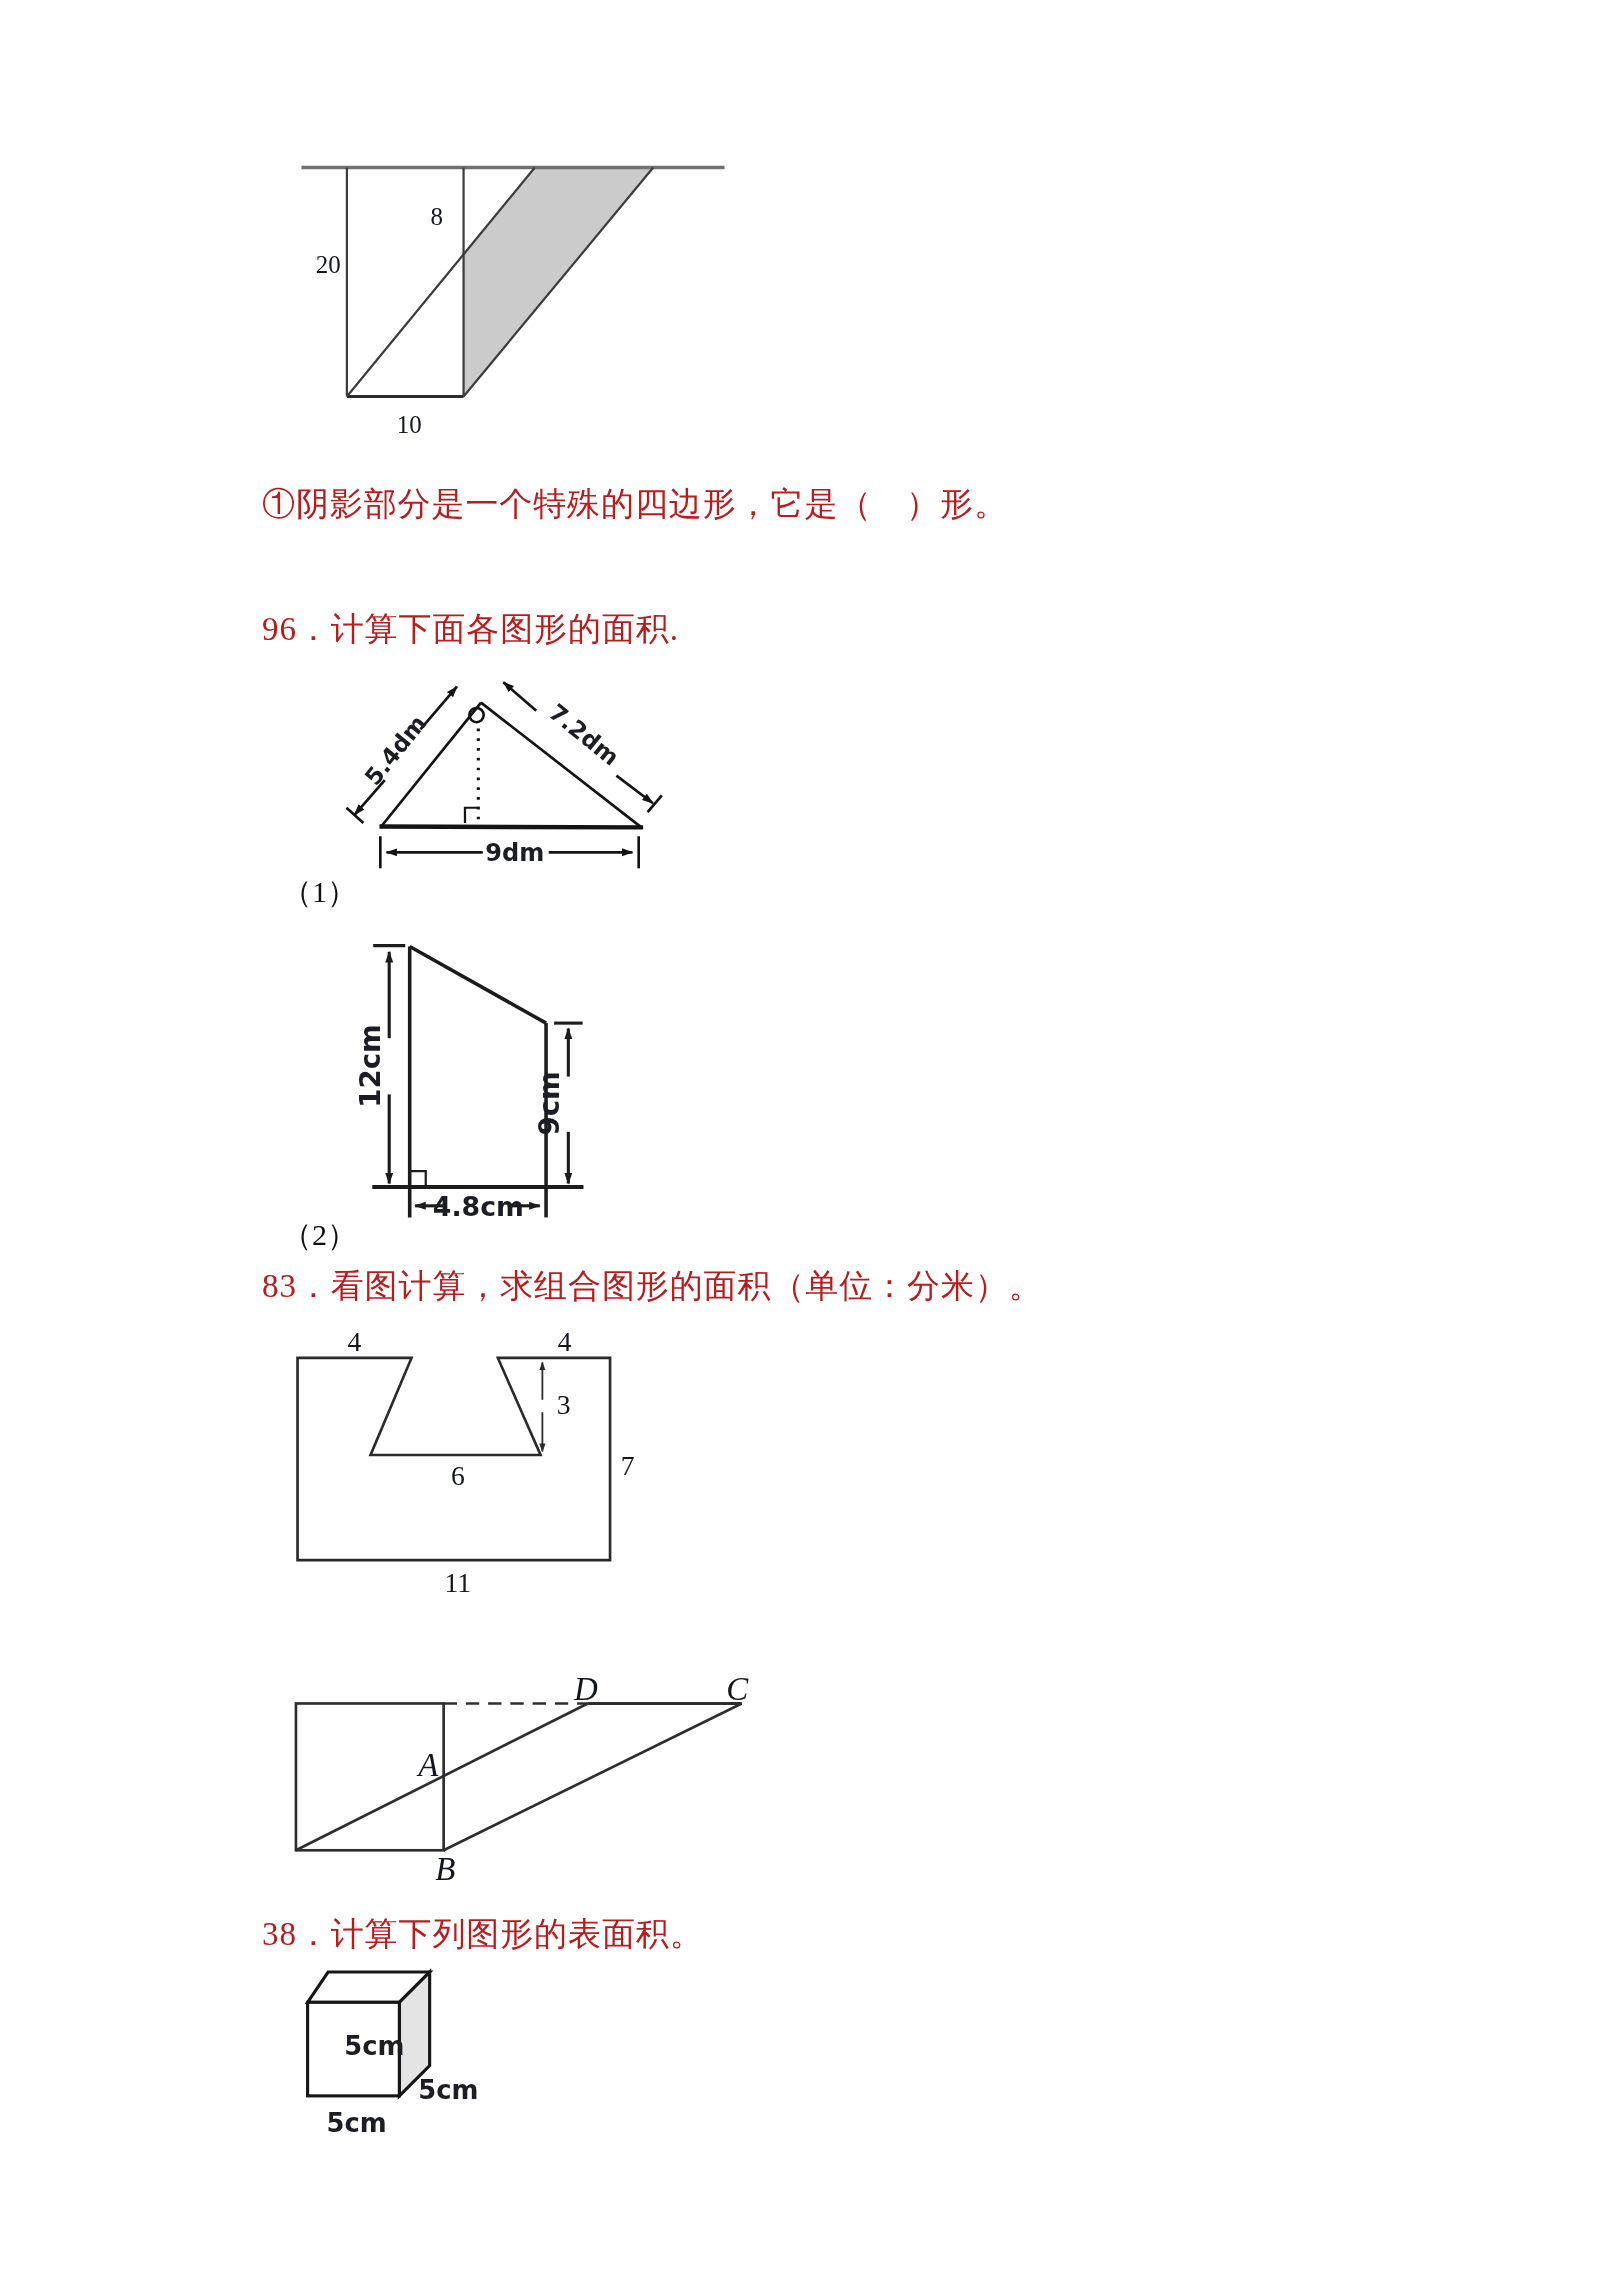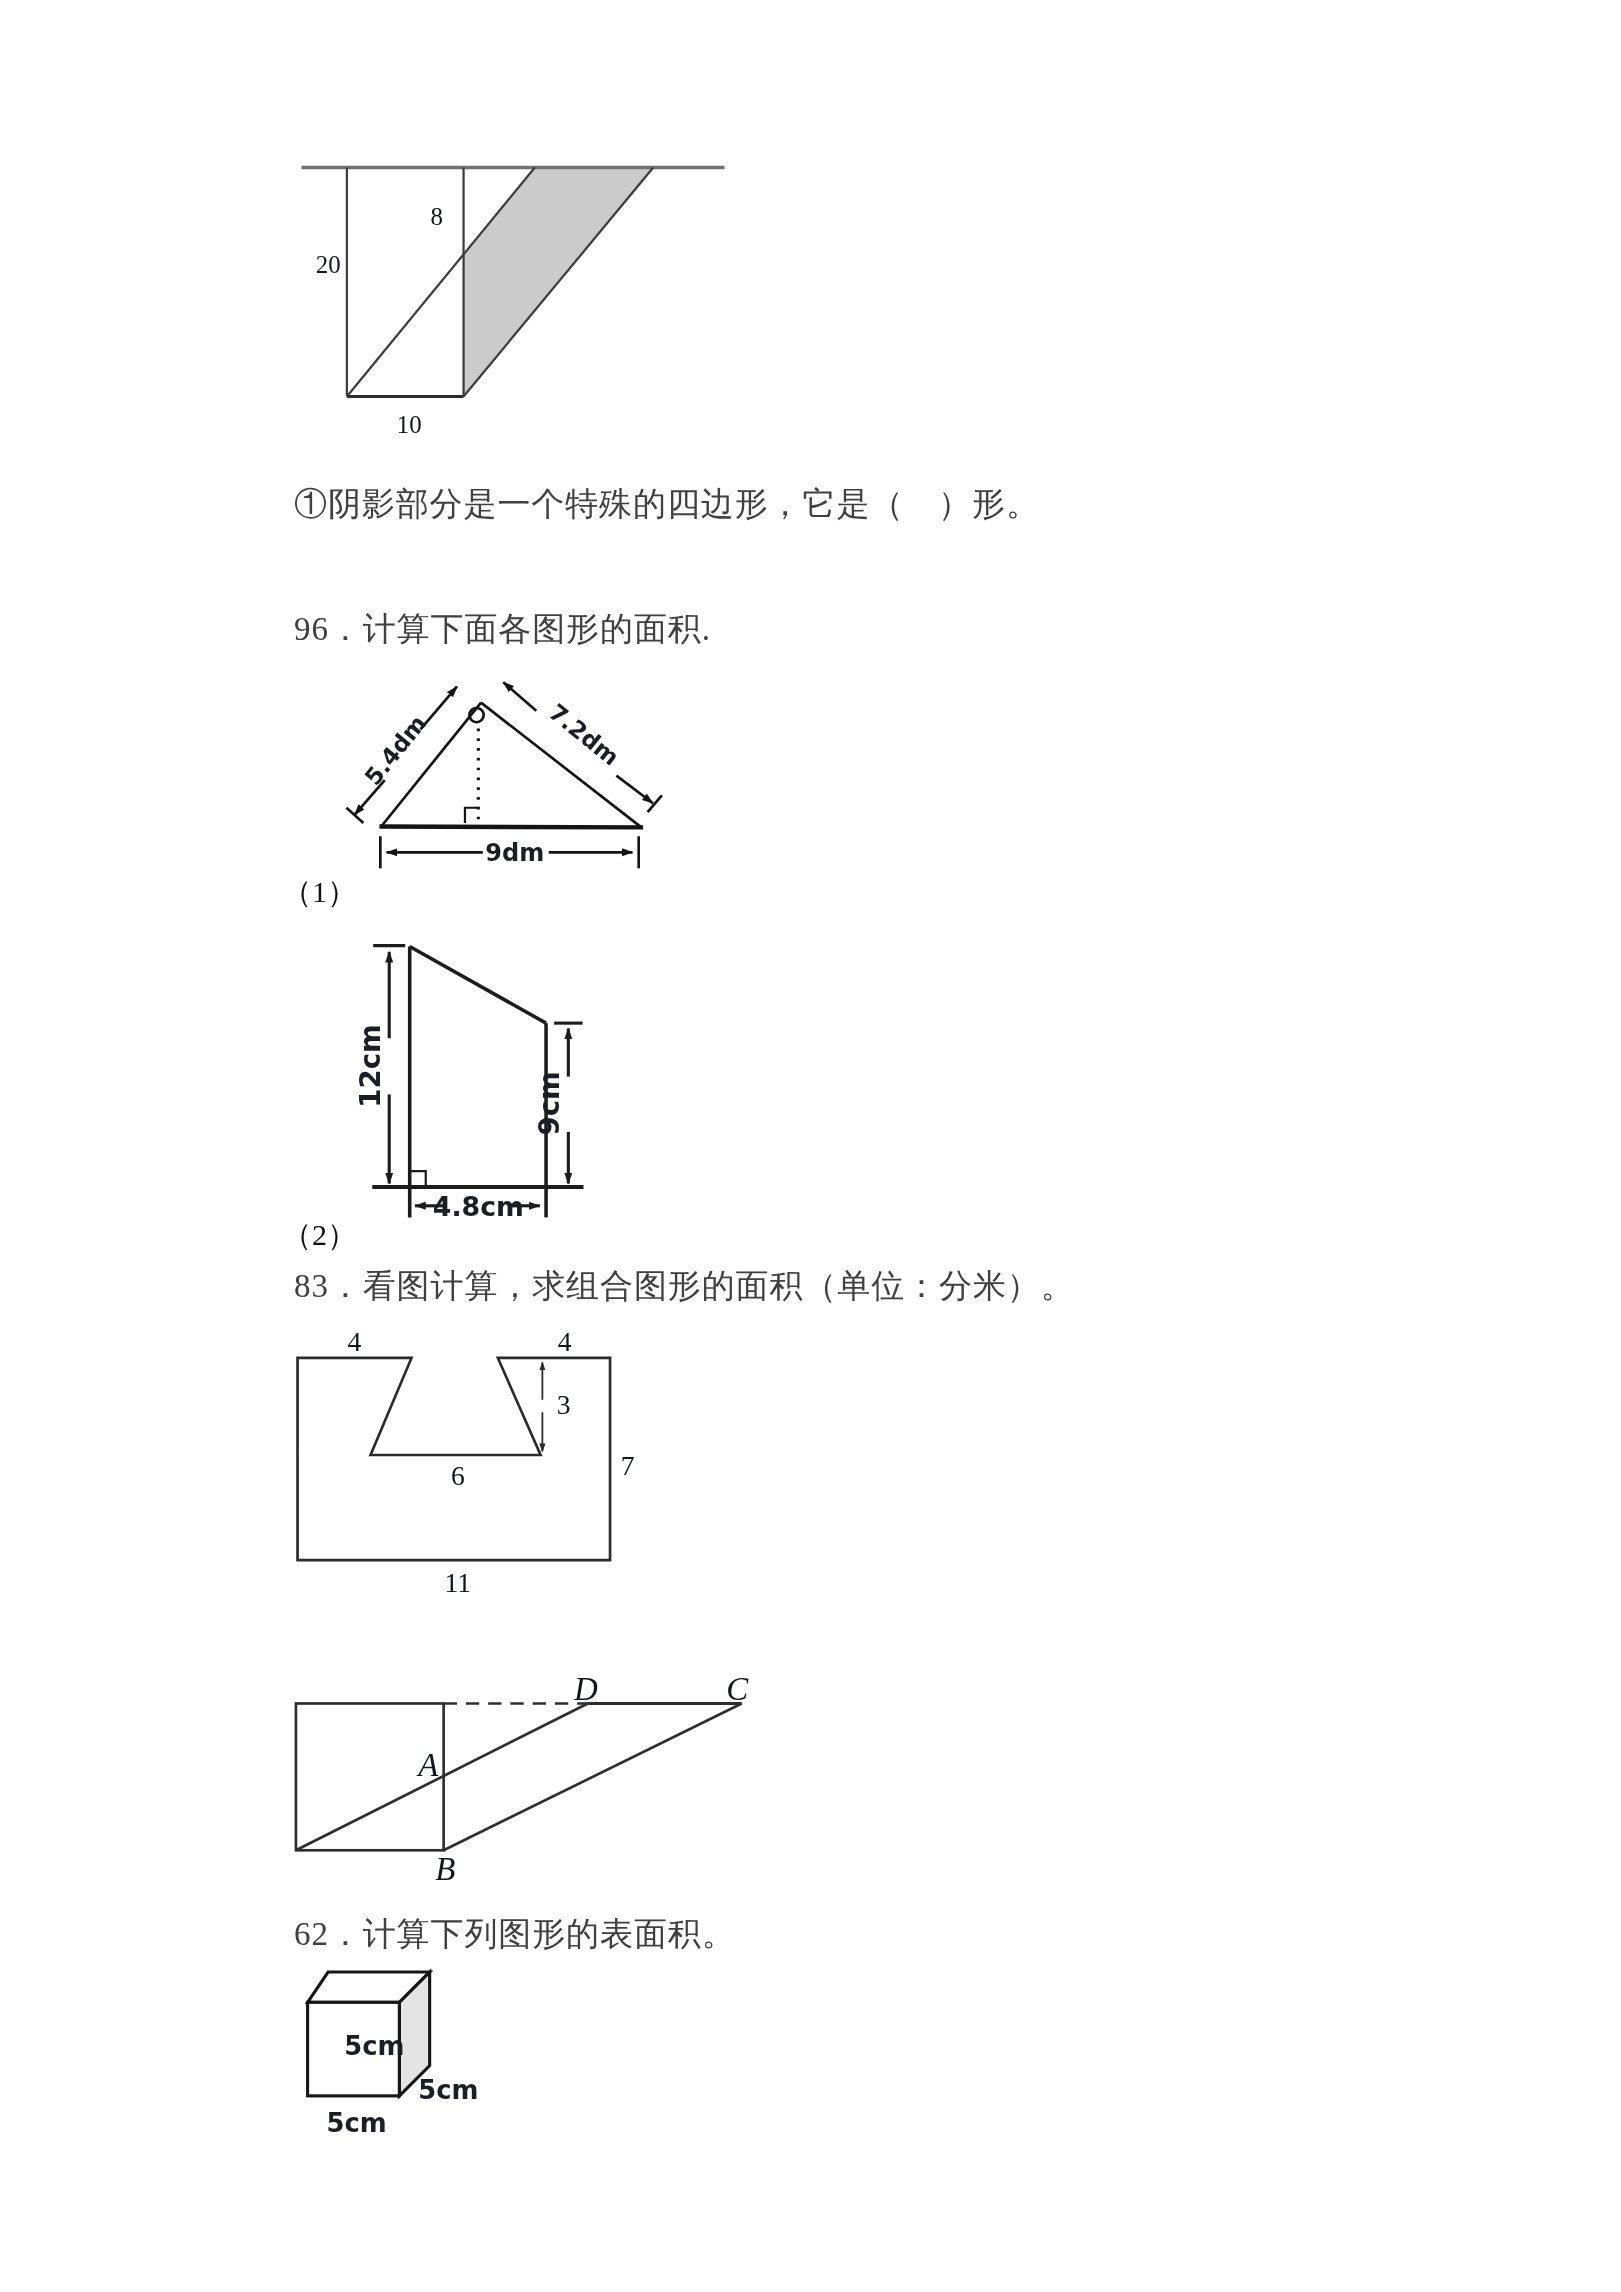--- a/index.html
+++ b/index.html
@@ -10,22 +10,21 @@
     background:#ffffff;
     font-family:"Liberation Serif","DejaVu Serif",serif;
     color:#111;
     overflow:hidden;
   }
   .tline{
     position:absolute;
     font-size:33px;
     letter-spacing:0.9px;
     white-space:nowrap;
-    color:#404040;
-    margin-left:32px;
+    color:#b91c1c;
   }
   .caption{
     position:absolute;
     font-size:30px;
     color:#101010;
     white-space:nowrap;
   }
   svg{position:absolute;overflow:visible;}
   .figtext-serif{font-family:"Liberation Serif","DejaVu Serif",serif;fill:#14161f;}
   .figtext-sans{font-family:"DejaVu Sans","Liberation Sans",sans-serif;fill:#1d1d26;}
@@ -147,21 +146,21 @@
       <line x1="360" y1="32" x2="533" y2="32" stroke-width="3.5"></line>
       <line x1="32" y1="197" x2="360" y2="32"></line>
       <line x1="198" y1="197" x2="533" y2="32"></line>
     </g>
     <text class="figtext-serif ital" x="192" y="114" font-size="37" text-anchor="end">A</text>
     <text class="figtext-serif ital" x="200" y="230" font-size="37" text-anchor="middle">B</text>
     <text class="figtext-serif ital" x="528" y="28" font-size="37" text-anchor="middle">C</text>
     <text class="figtext-serif ital" x="358" y="28" font-size="37" text-anchor="middle">D</text>
   </svg>
 
-  <div class="tline" style="left:262px;top:1912px;">62．计算下列图形的表面积。</div>
+  <div class="tline" style="left:262px;top:1912px;">38．计算下列图形的表面积。</div>
 
   <svg style="left:294px;top:1956px;" width="241" height="196" viewBox="0 0 270 220">
     <g stroke="#161616" stroke-width="3.5" stroke-linejoin="miter">
       <polygon points="15,52 38,18 152,18 118,52" fill="#ffffff"></polygon>
       <polygon points="118,52 152,18 152,123 118,157" fill="#e4e4e4"></polygon>
       <rect x="15" y="52" width="103" height="105" fill="#ffffff"></rect>
     </g>
     <text class="figtext-sans" x="90" y="111" font-size="29" font-weight="600" text-anchor="middle">5cm</text>
     <text class="figtext-sans" x="173" y="160" font-size="29" font-weight="600" text-anchor="middle">5cm</text>
     <text class="figtext-sans" x="70" y="198" font-size="29" font-weight="600" text-anchor="middle">5cm</text>

